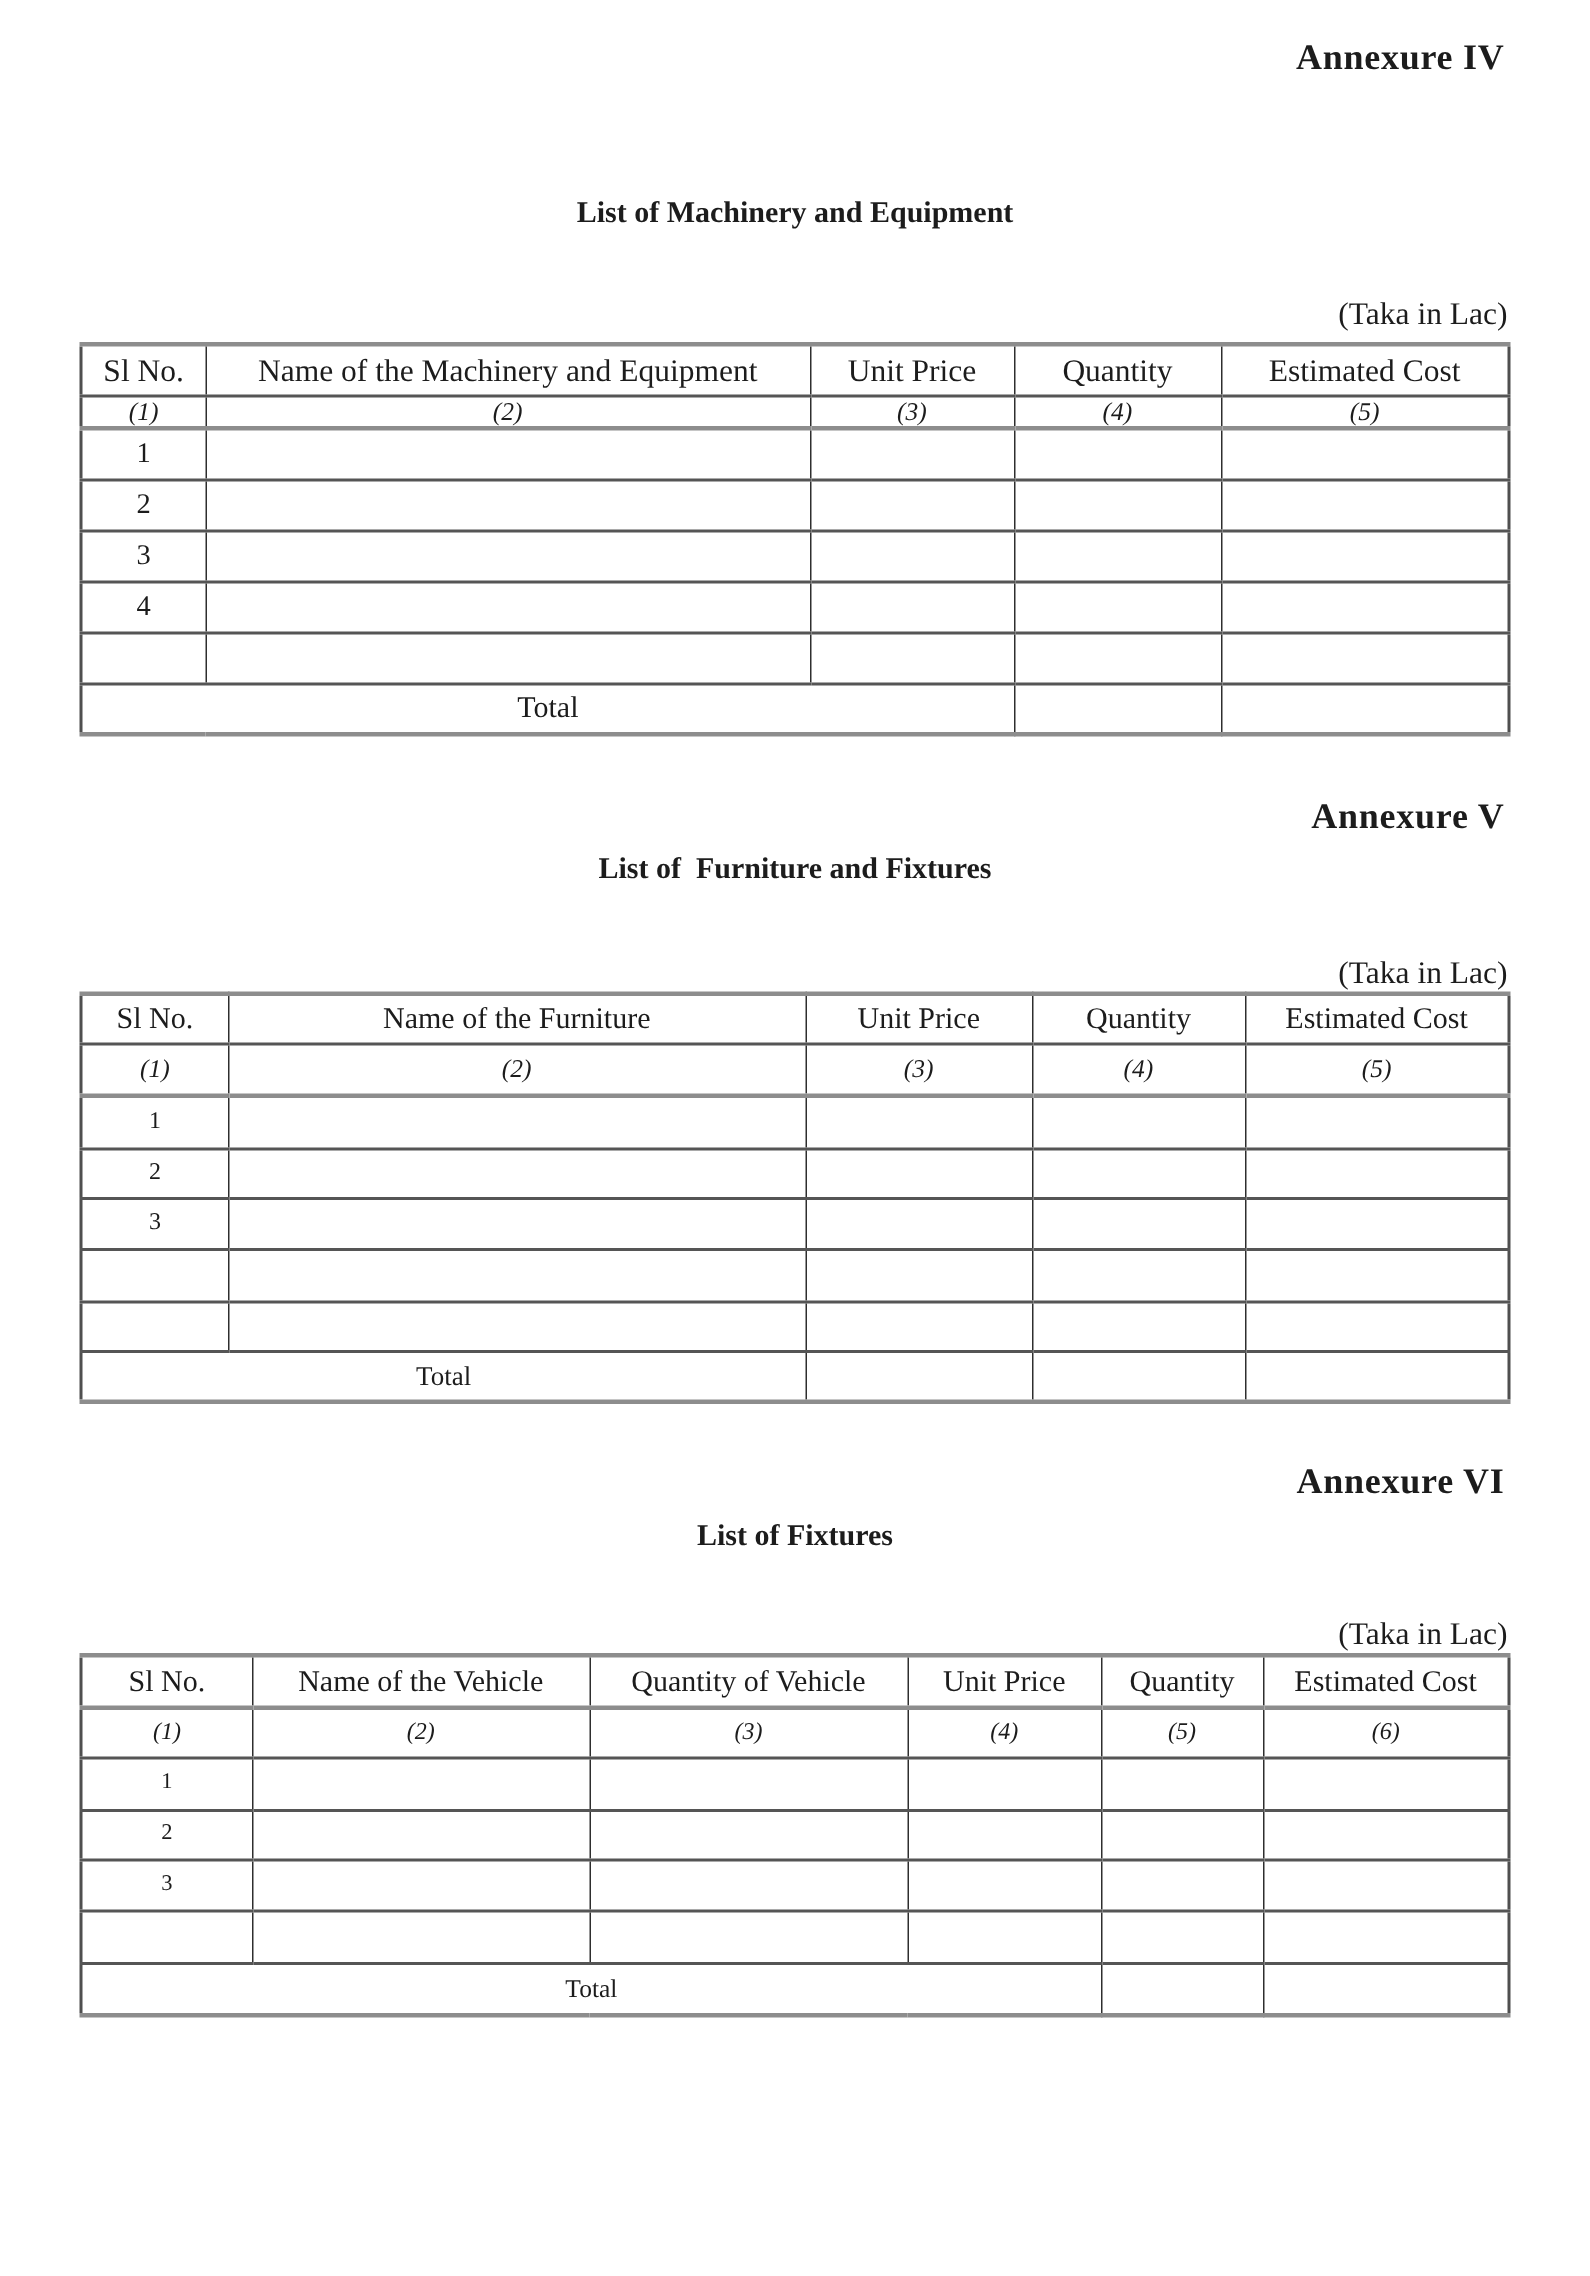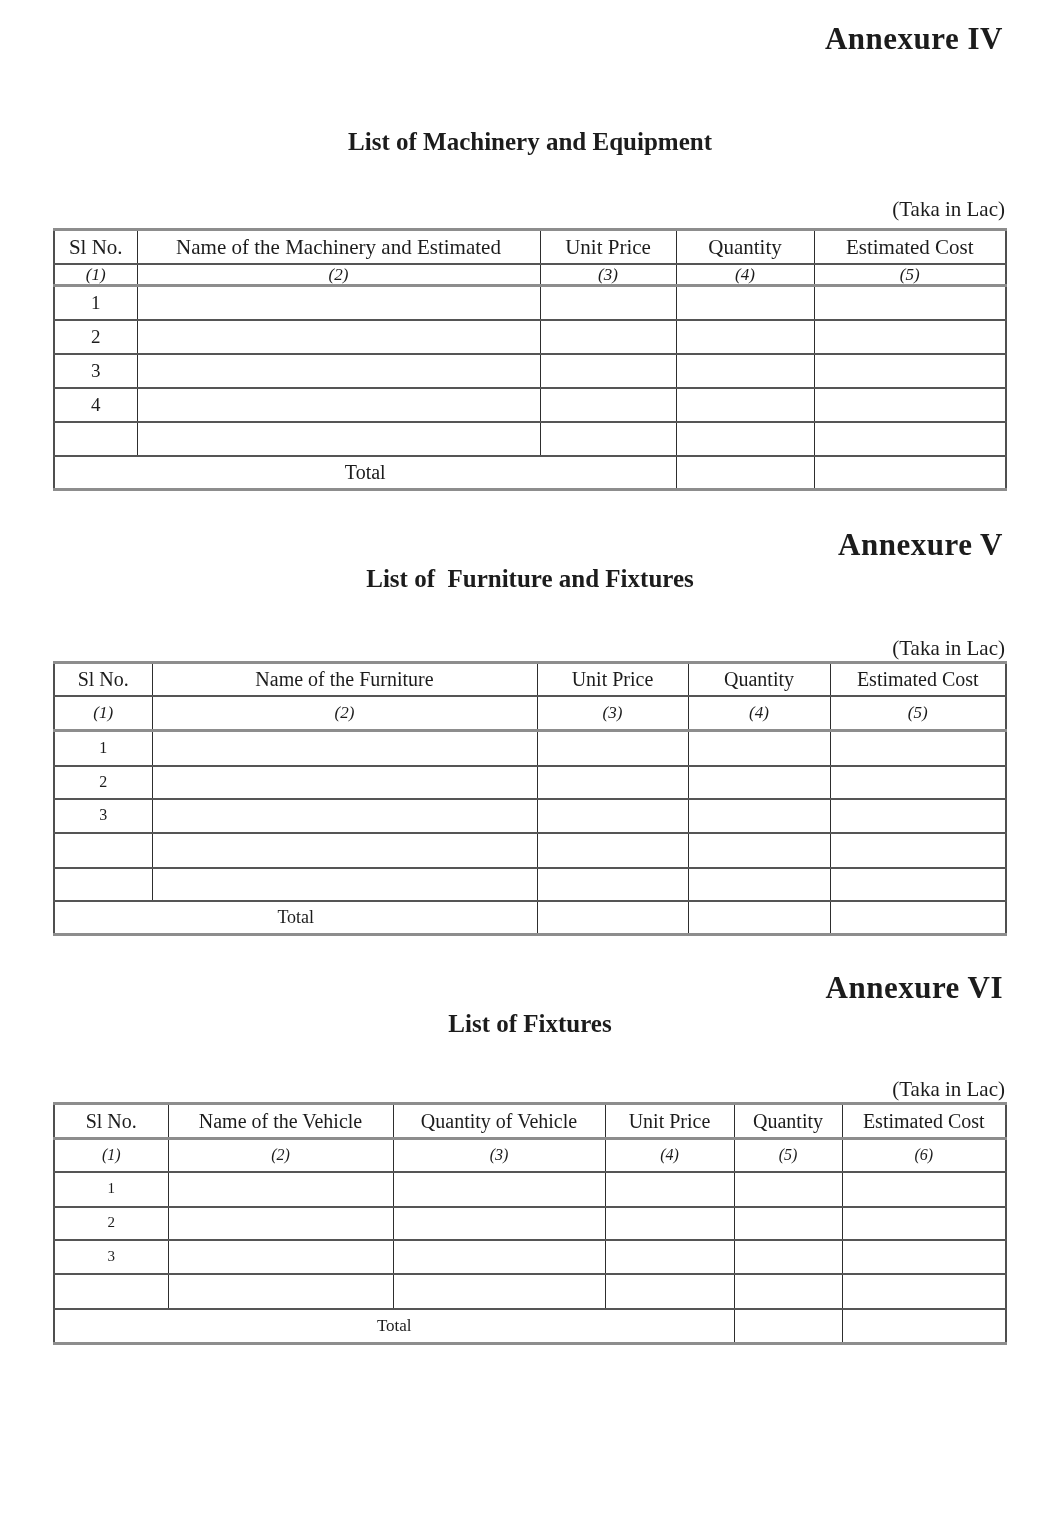--- a/index.html
+++ b/index.html
@@ -6,29 +6,29 @@
   .page {
     position: relative;
     width: 1060px;
     height: 1517px;
     background: #ffffff;
     font-family: "Liberation Serif", "DejaVu Serif", serif;
     color: #1c1c1c;
     overflow: hidden;
   }
   .annexure-heading {
-    font-size: 31px;
+    font-size: 24px;
     font-weight: bold;
     text-align: right;
     padding-right: 57px;
     line-height: 34px;
     letter-spacing: 0.5px;
   }
   .table-title {
-    font-size: 25px;
+    font-size: 20px;
     font-weight: bold;
     text-align: center;
     line-height: 28px;
     white-space: pre;
   }
   .taka-note {
     font-size: 21px;
     text-align: right;
     padding-right: 55px;
     line-height: 26px;
@@ -99,21 +99,21 @@
       <colgroup>
         <col style="width:83px">
           <col style="width:403px">
           <col style="width:136px">
           <col style="width:138px">
           <col style="width:192px">
       </colgroup>
       <tbody>
         <tr class="hdr" style="height:34px">
           <td>Sl No.</td>
-          <td>Name of the Machinery and Estimated</td>
+          <td>Name of the Machinery and Equipment</td>
           <td>Unit Price</td>
           <td>Quantity</td>
           <td>Estimated Cost</td>
         </tr>
         <tr class="idx thick-below" style="height:22px">
           <td>(1)</td>
           <td>(2)</td>
           <td>(3)</td>
           <td>(4)</td>
           <td>(5)</td>

